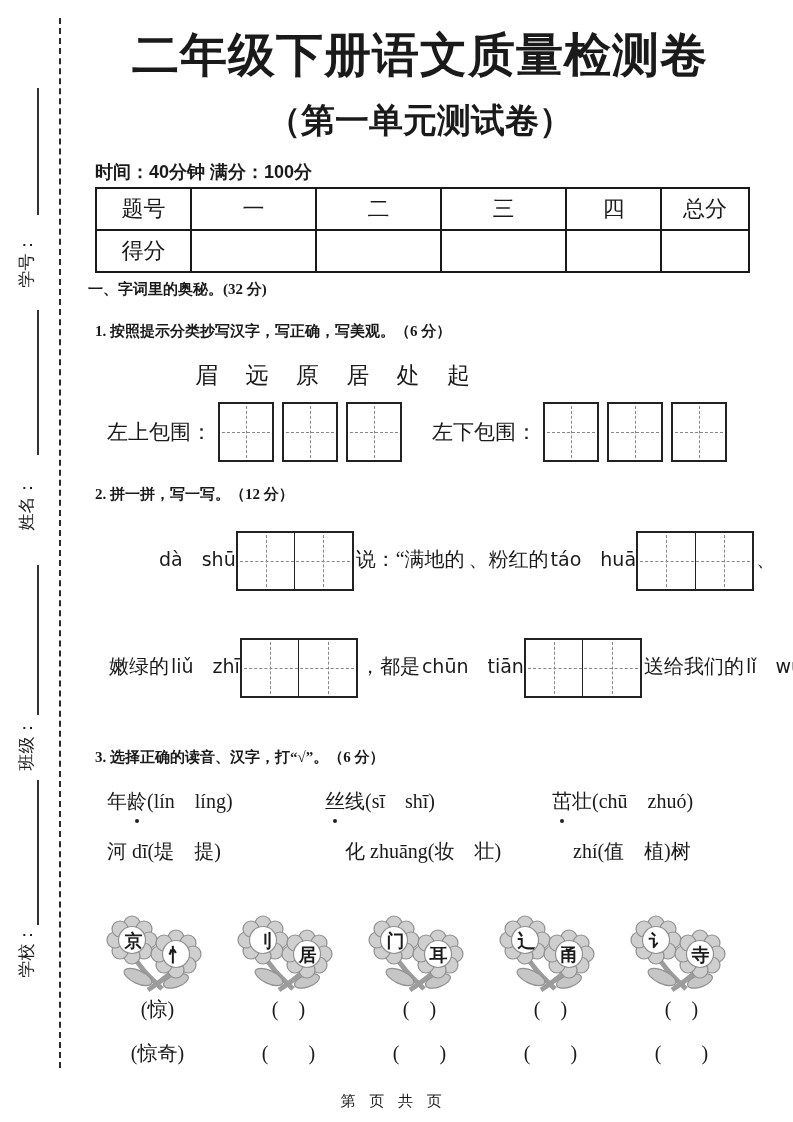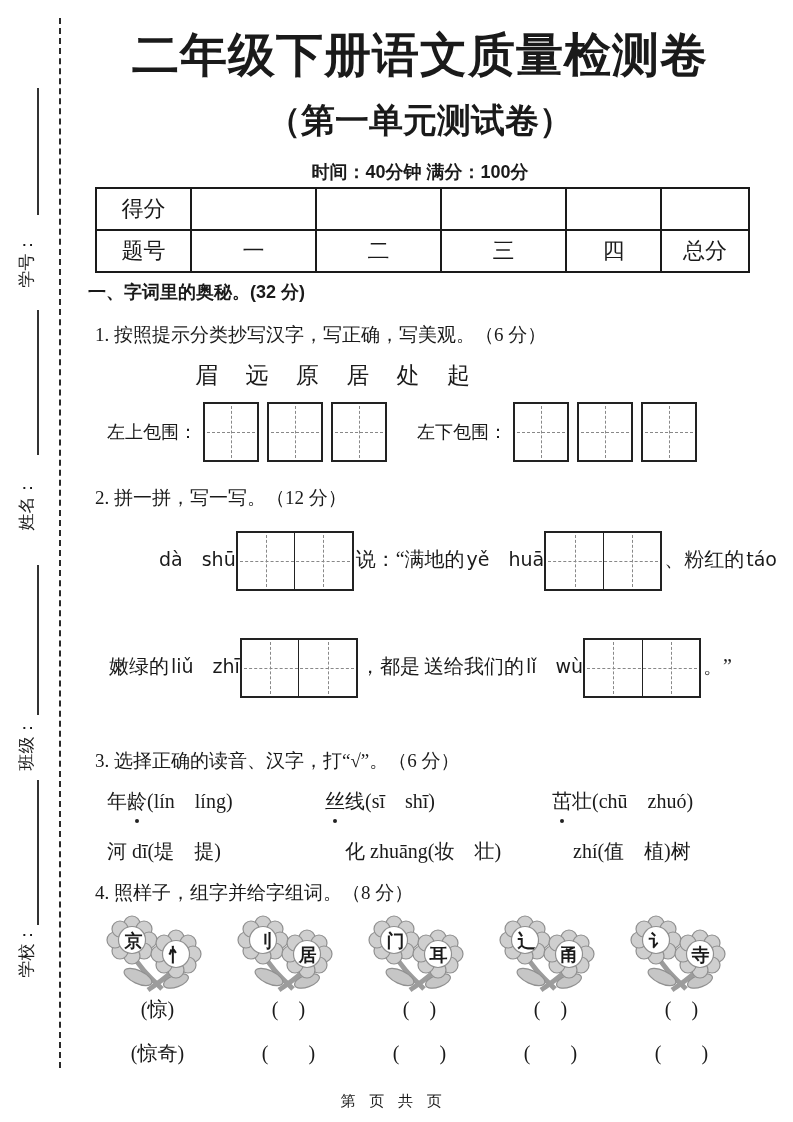--- a/index.html
+++ b/index.html
@@ -16,39 +16,39 @@
   .v-label { position:absolute; width:96px; height:24px; text-align:center;
     font-size:17px; transform:rotate(-90deg); transform-origin:center;
     font-family:"Liberation Serif","DejaVu Serif",serif; }
   
   .title { position:absolute; top:24px; left:70px; width:700px; text-align:center;
     font-size:47px; font-weight:bold; letter-spacing:1px;
     font-family:"Liberation Sans","DejaVu Sans",sans-serif; }
   .subtitle { position:absolute; top:98px; left:70px; width:700px; text-align:center;
     font-size:34px; font-weight:bold;
     font-family:Liberation Sans, sans-serif; }
-  .info { position:absolute; top:160px; left:95px; width:650px; text-align:center;
+  .info { position:absolute; top:160px; left:95px; width:650px; text-align:left;
     font-size:18px; font-weight:bold;
     font-family:"Liberation Sans","DejaVu Sans",sans-serif; }
   
   .score-table { position:absolute; top:187px; left:95px; border-collapse:collapse; }
   .score-table td { border:2.5px solid #1a1a1a; height:42px; text-align:center;
     font-size:22px; font-family:"Liberation Serif","DejaVu Serif",serif; }
   .score-table td.c0 { width:95px; } .score-table td.c1 { width:125px; }
   .score-table td.c4 { width:95px; } .score-table td.c5 { width:88px; }
   
-  .sec-heading { position:absolute; left:88px; font-size:18px; font-weight:bold;
-    font-family:Liberation Sans, sans-serif; }
-  .q-title { position:absolute; left:95px; font-size:19px; font-weight:400; }
+  .sec-heading { position:absolute; left:88px; font-size:15px; font-weight:bold;
+    font-family:Liberation Serif, serif; }
+  .q-title { position:absolute; left:95px; font-size:15px; font-weight:700; }
   
   .char-row { position:absolute; top:360px; left:195px; width:275px;
     display:flex; justify-content:space-between; font-size:23px; }
   .q1-row { position:absolute; top:400px; left:95px; width:650px; height:64px;
     display:flex; align-items:center; }
-  .q1-label { font-size:18px; }
+  .q1-label { font-size:21px; }
   .boxset { display:flex; gap:8px; margin-left:6px; }
   .tzg { width:56px; height:60px; border:2px solid #222; position:relative; background:#fff; }
   .tzg::before { content:""; position:absolute; left:50%; top:2px; bottom:2px;
     border-left:1px dashed #888; }
   .tzg::after { content:""; position:absolute; top:50%; left:2px; right:2px;
     border-top:1px dashed #888; }
   
   .q2-row { position:absolute; left:95px; width:680px; display:flex; align-items:flex-end; }
   .q2-row .txt { font-size:20px; margin:18px 2px 18px 2px; white-space:pre; }
   .pygroup { display:flex; flex-direction:row; align-items:center; }
@@ -96,34 +96,34 @@
   <div class="write-line" style="top:780px;height:145px;"></div>
   <div class="v-label" style="left:-21px;top:940px;">学校：</div>
 
   <div class="title">二年级下册语文质量检测卷</div>
   <div class="subtitle">（第一单元测试卷）</div>
   <div class="info">时间：40分钟  满分：100分</div>
 
   <table class="score-table">
     <tbody>
         <tr>
+      <td class="c0">题号</td>
+      <td class="c1">一</td>
+      <td class="c1">二</td>
+      <td class="c1">三</td>
+      <td class="c4">四</td>
+      <td class="c5">总分</td>
+    </tr>
+    <tr>
       <td class="c0">得分</td>
       <td class="c1"></td>
       <td class="c1"></td>
       <td class="c1"></td>
       <td class="c4"></td>
       <td class="c5"></td>
-    </tr>
-    <tr>
-      <td class="c0">题号</td>
-      <td class="c1">一</td>
-      <td class="c1">二</td>
-      <td class="c1">三</td>
-      <td class="c4">四</td>
-      <td class="c5">总分</td>
     </tr>
   </tbody>
     </table>
 
   <div class="sec-heading" style="top:280px;">一、字词里的奥秘。(32 分)</div>
 
   <div class="q-title" style="top:322px;">1. 按照提示分类抄写汉字，写正确，写美观。（6 分）</div>
   <div class="char-row">
     <span>眉</span>
     <span>远</span>
@@ -151,28 +151,20 @@
   <div class="q2-row" style="top:528px;padding-left:64px;">
     <div class="pygroup">
       <div class="pin">dà　shū</div>
       <div class="pybox">
           <div class="cell"></div>
           <div class="cell"></div>
           <div class="hmid"></div>
         </div>
     </div>
     <span class="txt">说：“满地的</span>
-    <div class="pygroup">
-      <div class="pin">yě　huā</div>
-      <div class="pybox">
-          <div class="cell"></div>
-          <div class="cell"></div>
-          <div class="hmid"></div>
-        </div>
-    </div>
     <span class="txt">、粉红的</span>
     <div class="pygroup">
       <div class="pin">táo　huā</div>
       <div class="pybox">
           <div class="cell"></div>
           <div class="cell"></div>
           <div class="hmid"></div>
         </div>
     </div>
     <span class="txt">、</span>
@@ -181,20 +173,28 @@
     <span class="txt">嫩绿的</span>
     <div class="pygroup">
       <div class="pin">liǔ　zhī</div>
       <div class="pybox">
           <div class="cell"></div>
           <div class="cell"></div>
           <div class="hmid"></div>
         </div>
     </div>
     <span class="txt">，都是</span>
+    <div class="pygroup">
+      <div class="pin">chūn　tiān</div>
+      <div class="pybox">
+          <div class="cell"></div>
+          <div class="cell"></div>
+          <div class="hmid"></div>
+        </div>
+    </div>
     <span class="txt">送给我们的</span>
     <div class="pygroup">
       <div class="pin">lǐ　wù</div>
       <div class="pybox">
           <div class="cell"></div>
           <div class="cell"></div>
           <div class="hmid"></div>
         </div>
     </div>
     <span class="txt">。”</span>
@@ -205,21 +205,20 @@
     <span class="q3-item" style="left:12px;"><span>年</span><span class="dotted">龄</span><span>(lín　líng)</span></span>
     <span class="q3-item" style="left:230px;"><span></span><span class="dotted">丝</span><span>线(sī　shī)</span></span>
     <span class="q3-item" style="left:457px;"><span></span><span class="dotted">茁</span><span>壮(chū　zhuó)</span></span>
   </div>
   <div class="q3-row" style="top:838px;">
     <span class="q3-item" style="left:12px;">河 dī(堤　提)</span>
     <span class="q3-item" style="left:250px;">化 zhuāng(妆　壮)</span>
     <span class="q3-item" style="left:478px;">zhí(值　植)树</span>
   </div>
 
-  <div class="q-title" style="top:880px;">4. 照样子，组字并给字组词。（8 分）</div>
   <div class="flower-row">
 
     <div class="flower-col">
         <div class="flower-pair">
       
   <svg width="108" height="80" viewBox="0 0 108 80">
     <g stroke="#909090" stroke-width="1.2">
 
       <path d="M28 40 C 36 56, 48 66, 58 76" fill="none" stroke="#9c9c9c" stroke-width="5"></path>
       <path d="M72 54 C 64 64, 54 70, 44 77" fill="none" stroke="#9c9c9c" stroke-width="5"></path>

